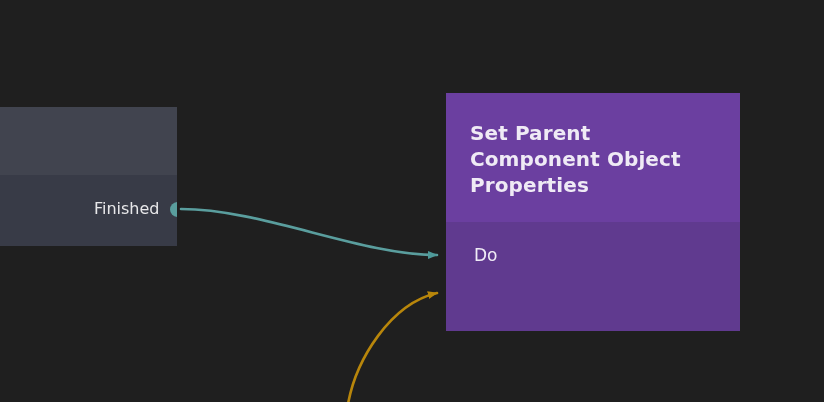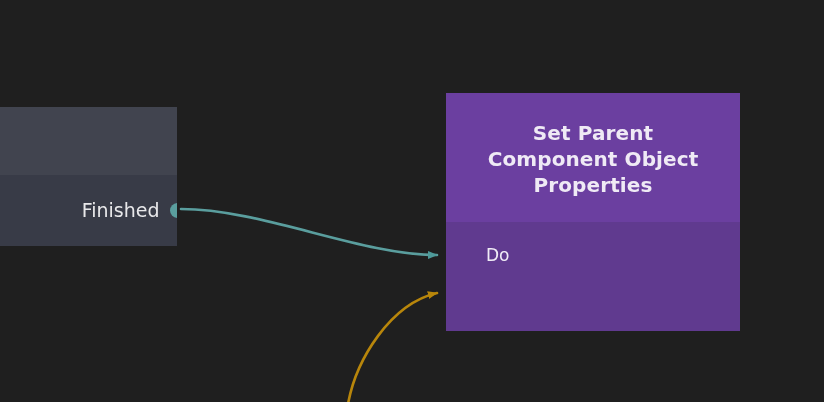--- a/index.html
+++ b/index.html
@@ -66,21 +66,21 @@
   }
   .port-row-out {
     position: absolute;
     right: 0;
     display: flex;
     align-items: center;
     justify-content: flex-end;
   }
   .port-label-out {
     color: #e8e8ea;
-    font-size: 19px;
+    font-size: 16px;
     line-height: 1;
     padding-right: 10px;
     white-space: nowrap;
   }
   .port-dot {
     width: 15px;
     height: 15px;
     border-radius: 50%;
     margin-right: -7.5px;
     flex: 0 0 auto;
@@ -90,35 +90,34 @@
     left: 446px;
     top: 93px;
     width: 294px;
     height: 238px;
     background: #603a8f;
   }
   #node-target .node-header {
     height: 129px;
     background: #6b3fa0;
     padding: 27px 24px 4px 24px;
-    text-align: center;
   }
   #node-target .node-title {
     color: #efeaf5;
     font-size: 20px;
     line-height: 26px;
   }
   #node-target .node-body {
     height: 109px;
     background: #603a8f;
     position: relative;
   }
   .port-row-in {
     position: absolute;
-    left: 16px;
+    left: 4px;
     display: flex;
     align-items: center;
   }
   .port-label-in {
     color: #f0ecf6;
     font-size: 17px;
     line-height: 1;
     padding-left: 24px;
     white-space: nowrap;
   }

